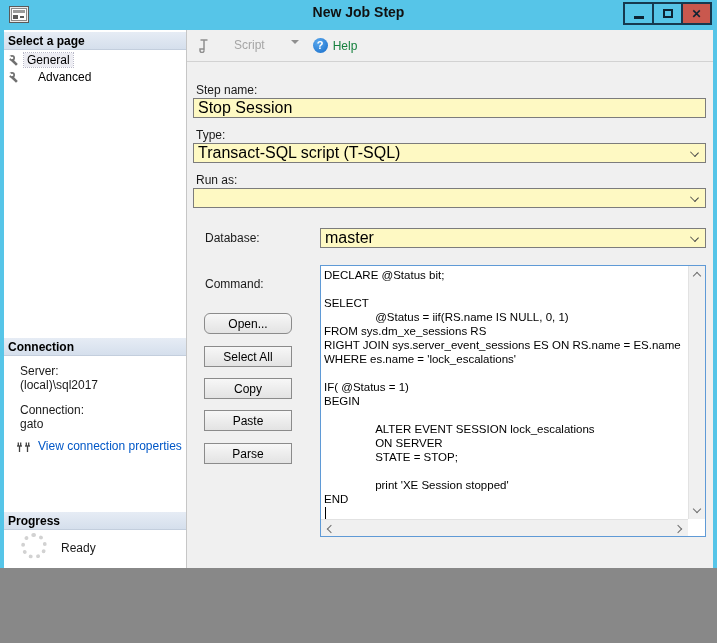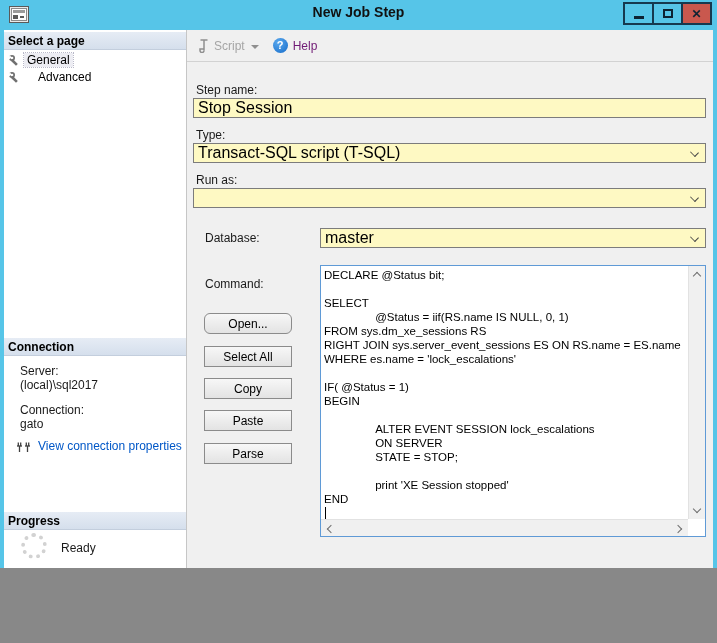--- a/index.html
+++ b/index.html
@@ -40,33 +40,33 @@
   .sb-text{ position:absolute; left:16px; font-size:12px; color:#1a1a1a; }
   .sb-link-row{ position:absolute; left:12px; display:flex; align-items:center; }
   .sb-link{ font-size:12px; color:#0057c7; margin-left:6px; cursor:pointer;}
   .spinner{ position:absolute; width:26px; height:26px; border:4px dotted #d2d2d2; border-radius:50%; }
   
   .main{ position:relative; flex:1; background:#f0f0f0; }
   .toolbar{
     position:absolute; left:0; right:0; top:0; height:32px;
     border-bottom:1px solid #d2d2d2; display:flex; align-items:center; padding-left:9px;
   }
-  .tb-script{ display:flex; align-items:center; cursor:default; }
+  .tb-script{ display:flex; align-items:flex-start; cursor:default;gap:20px; }
   .tb-script .tb-lbl{ font-size:12px; color:#a5a5a5; margin:0 4px 0 4px; }
   .arrow-down{
     width:0; height:0; border-left:4px solid transparent; border-right:4px solid transparent;
     border-top:4px solid #8f8f8f; margin:2px 8px 0 2px;
   }
   .tb-help{ display:flex; align-items:center; margin-left:6px; cursor:default;}
   .help-badge{
     width:15px; height:15px; border-radius:50%;
     background:radial-gradient(circle at 35% 30%, #5aa9ee, #156bc9);
     color:#fff; font-size:11px; font-weight:bold; text-align:center; line-height:15px;
   }
-  .tb-help .tb-lbl{ font-size:12px; color:#701a75; margin-left:5px; }
+  .tb-help .tb-lbl{ font-size:12px; color:#15803d; margin-left:5px; }
   .flabel{ position:absolute; font-size:12px; color:#1a1a1a; }
   .tinput, .tselect{
     position:absolute; height:20px; background:#fef9c3; border:1px solid #7c7c7c;
     font-size:16px; color:#000; padding:2px 4px; display:flex; align-items:center;
   }
   .tselect .chev{
     position:absolute; right:7px; top:5px; width:7px; height:7px;
     border-right:1.6px solid #444; border-bottom:1.6px solid #444;
     transform:rotate(45deg) scale(1,.8);
   }

